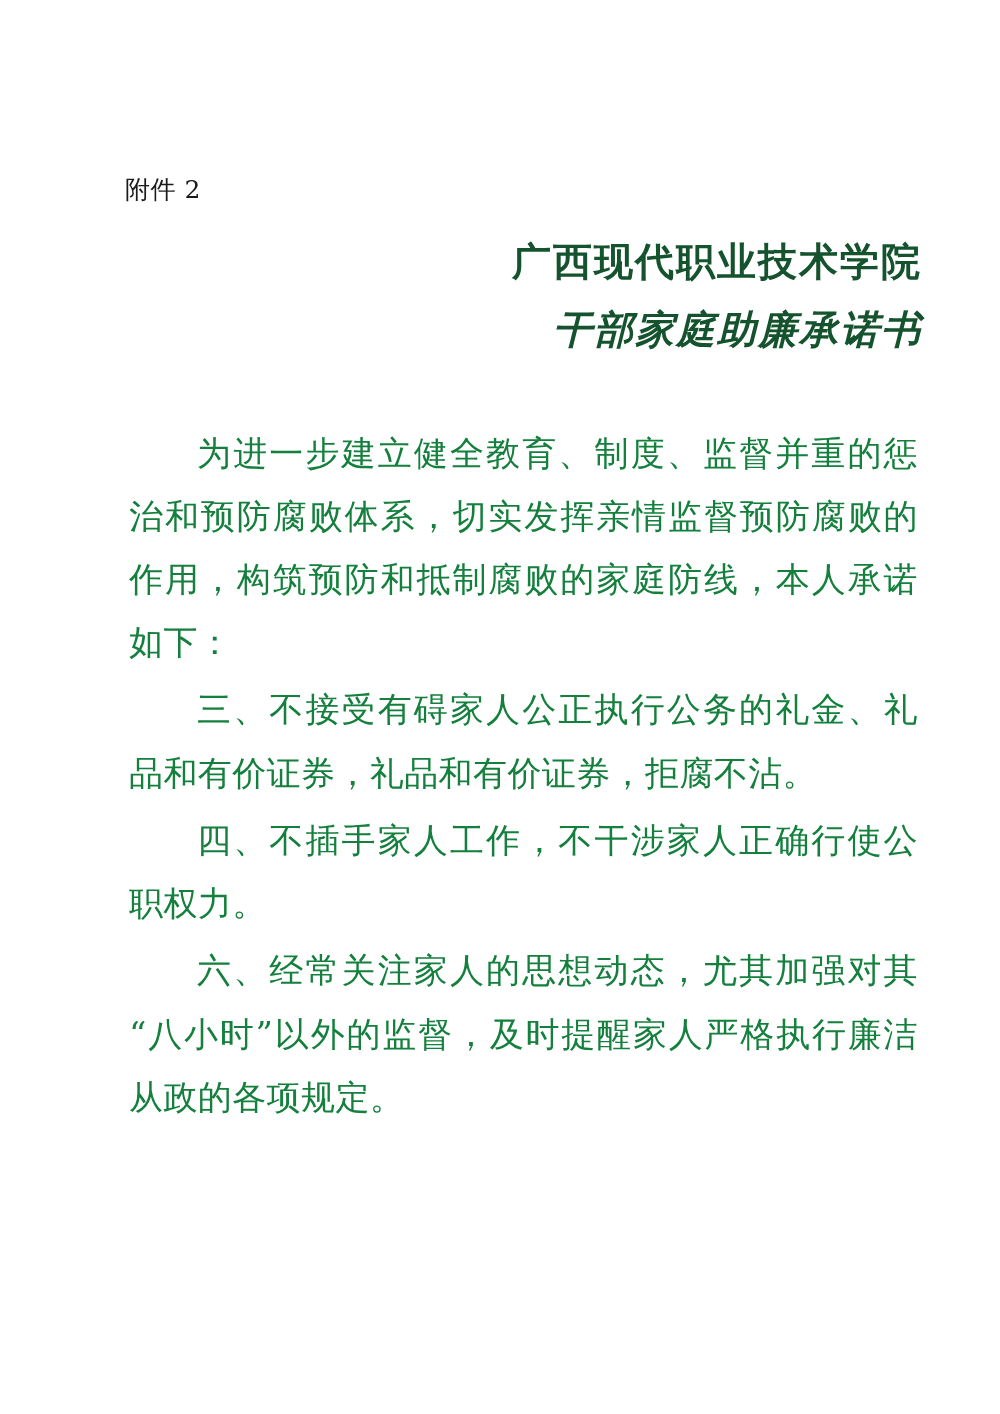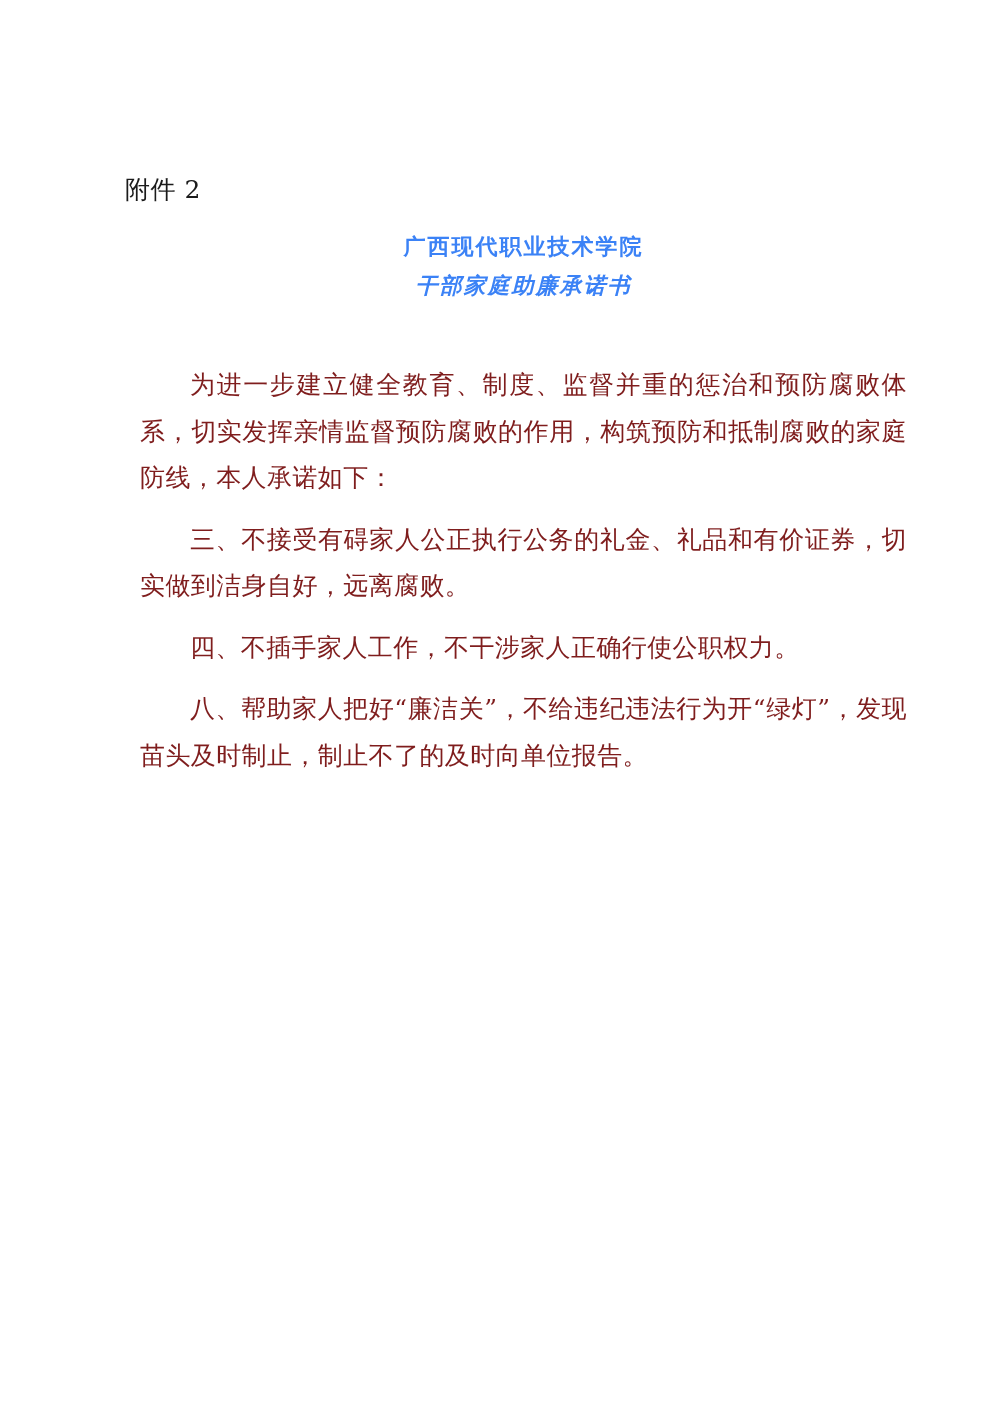--- a/index.html
+++ b/index.html
@@ -25,58 +25,58 @@
     padding: 175px 78px 60px 125px;
   }
   .attachment-label {
     font-size: 25px;
     line-height: 1.2;
     letter-spacing: 0.5px;
     color: #1b1b1b;
     margin: 0 0 22px 0;
   }
   .doc-title {
-    text-align: center;
+    text-align: right;
     font-weight: bold;
-    font-size: 22px;
+    font-size: 39px;
     line-height: 1.75;
     letter-spacing: 2px;
-    color: #3b82f6;
+    color: #14532d;
     margin: 0;
   }
   .doc-title .line2 {
     display: block;
     font-style: italic;
   }
   .body-text {
     margin-top: 58px;
   }
   .para {
-    font-size: 25px;
+    font-size: 34px;
     line-height: 1.86;
     text-align: justify;
     text-justify: inter-ideograph;
     letter-spacing: 0.4px;
     text-indent: 2em;
-    margin: 15px;
-    color: #7f1d1d;
+    margin: 4px;
+    color: #15803d;
   }
 </style>
 </head>
 <body>
 
 <div class="page">
 
   <div class="attachment-label">附件 2</div>
 
   <h1 class="doc-title">
     <span class="line1">广西现代职业技术学院</span>
     <span class="line2">干部家庭助廉承诺书</span>
   </h1>
 
   <div class="body-text">
     <p class="para">为进一步建立健全教育、制度、监督并重的惩治和预防腐败体系，切实发挥亲情监督预防腐败的作用，构筑预防和抵制腐败的家庭防线，本人承诺如下：</p>
-    <p class="para">三、不接受有碍家人公正执行公务的礼金、礼品和有价证券，切实做到洁身自好，远离腐败。</p>
+    <p class="para">三、不接受有碍家人公正执行公务的礼金、礼品和有价证券，礼品和有价证券，拒腐不沾。</p>
     <p class="para">四、不插手家人工作，不干涉家人正确行使公职权力。</p>
-    <p class="para">八、帮助家人把好“廉洁关”，不给违纪违法行为开“绿灯”，发现苗头及时制止，制止不了的及时向单位报告。</p>
+    <p class="para">六、经常关注家人的思想动态，尤其加强对其“八小时”以外的监督，及时提醒家人严格执行廉洁从政的各项规定。</p>
   </div>
 
 </div>
 
 </body></html>

